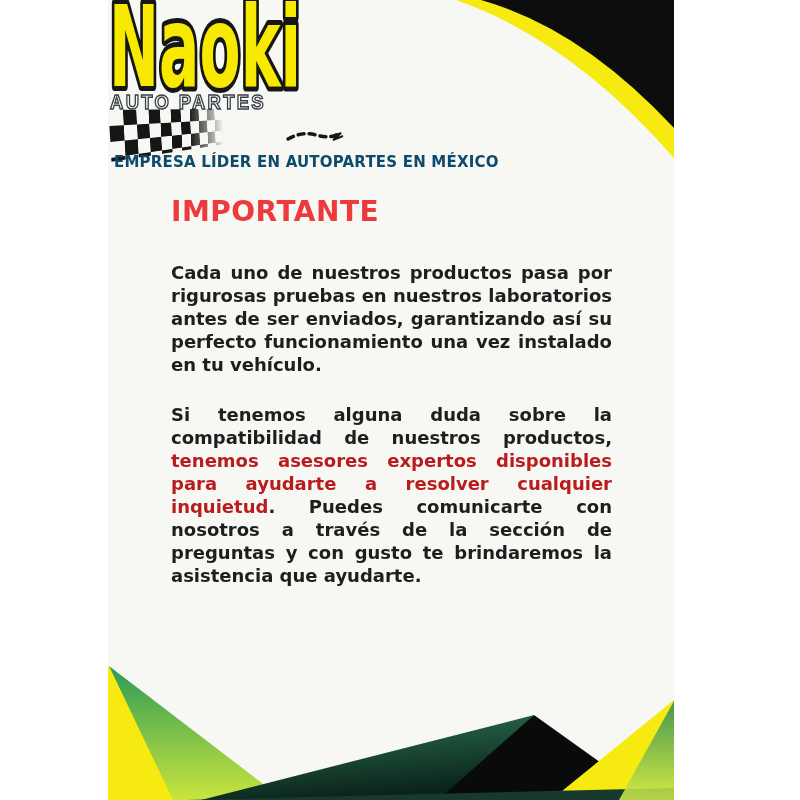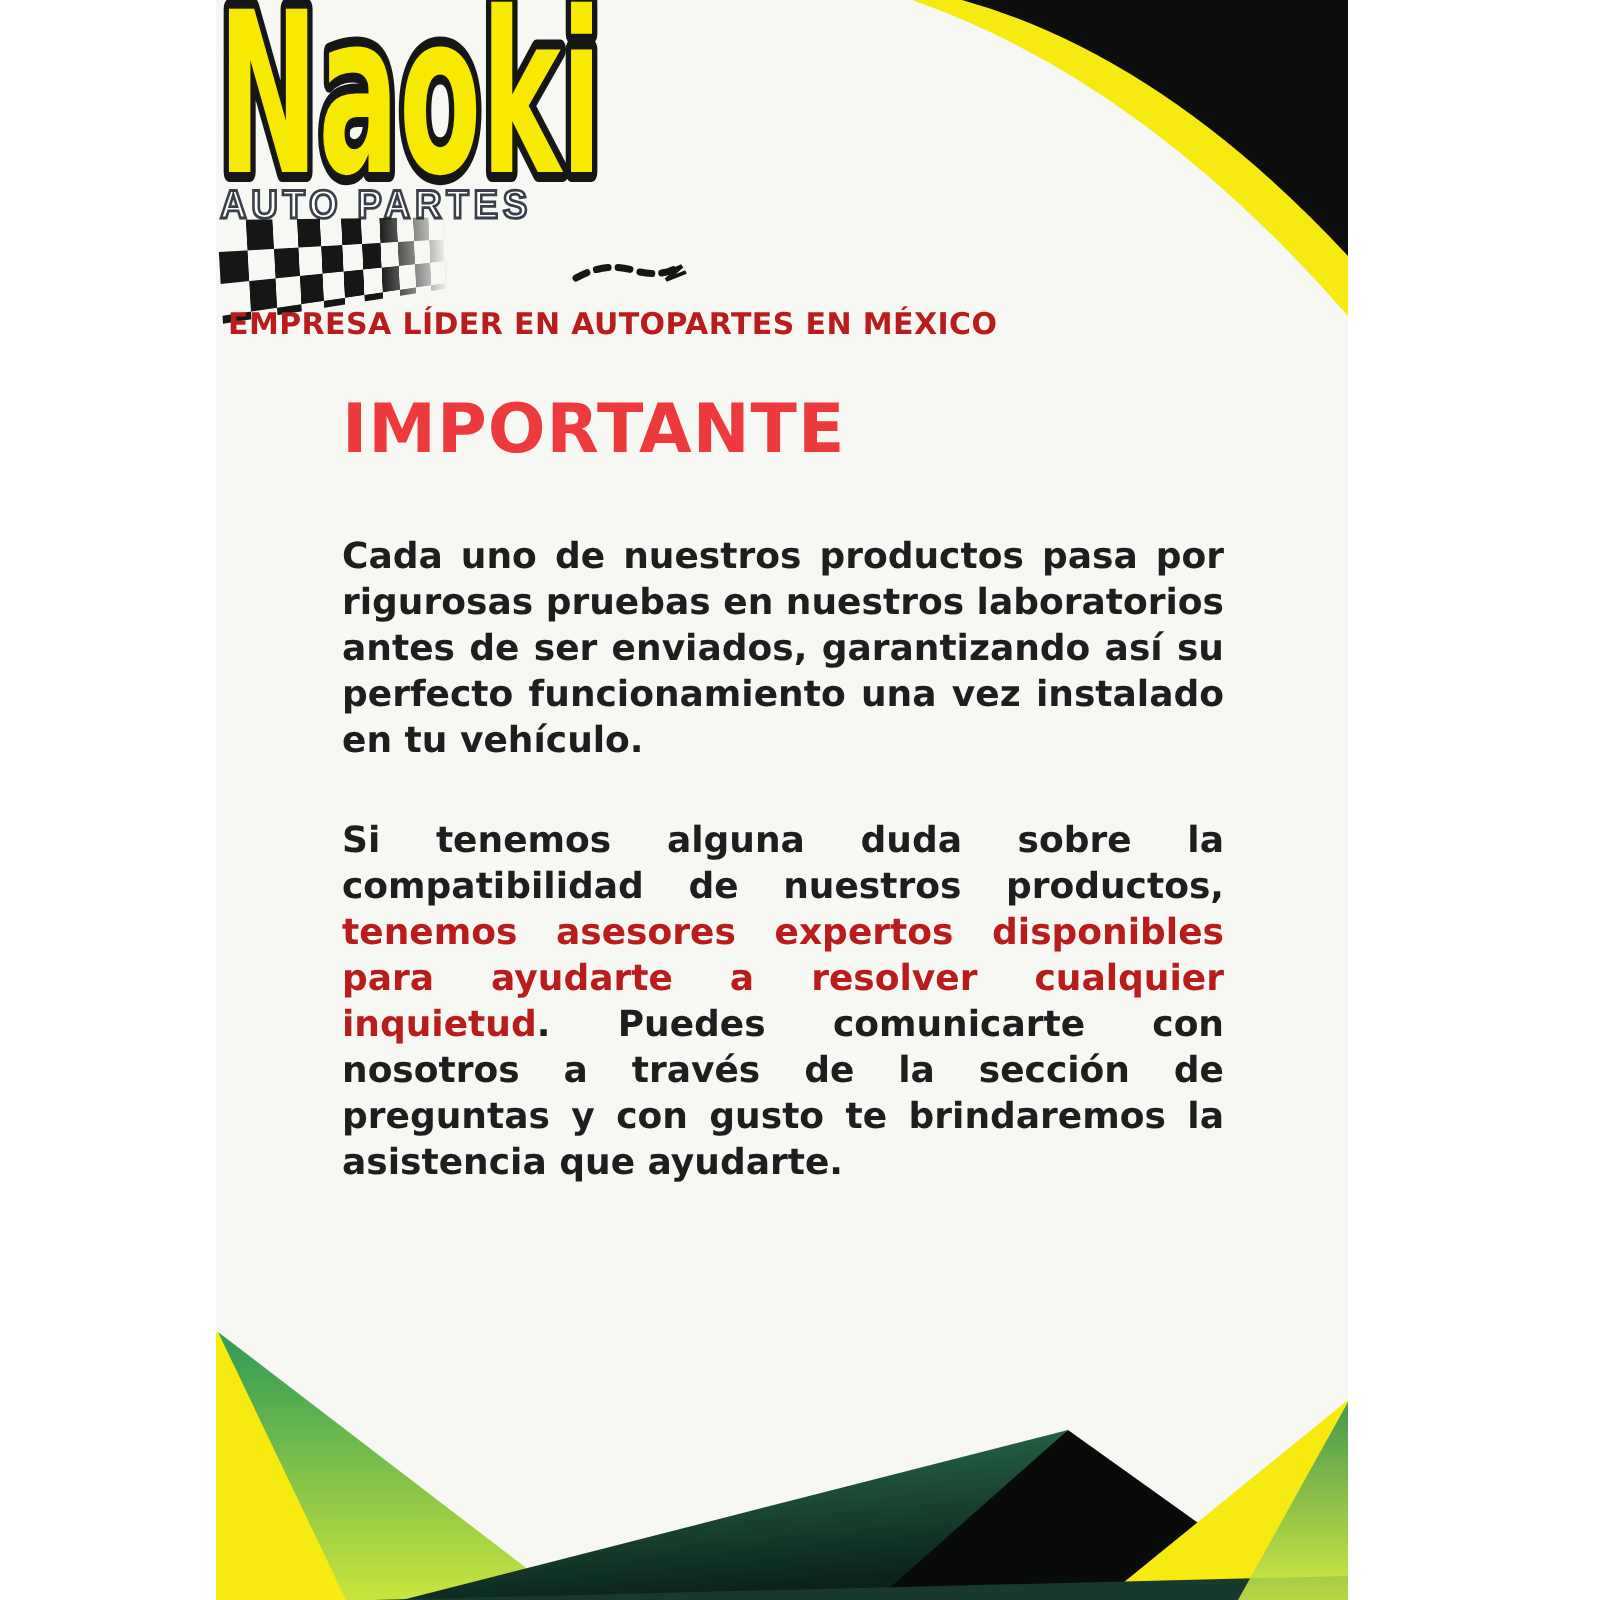--- a/index.html
+++ b/index.html
@@ -14,25 +14,25 @@
   .logo-svg{position:absolute;top:-6px;left:0;width:300px;height:120px;overflow:visible;}
   .flag{position:absolute;top:110px;left:2px;width:212px;height:52px;
         background-image:repeating-conic-gradient(#161616 0% 25%, rgba(0,0,0,0) 0% 50%);
         background-size:36px 32px;
         transform-origin:0 50%;
         transform:perspective(240px) rotateY(34deg) rotate(-4deg);
         -webkit-mask-image:linear-gradient(90deg,#000 58%,rgba(0,0,0,0) 95%);
         mask-image:linear-gradient(90deg,#000 58%,rgba(0,0,0,0) 95%);}
   .flag-tail{position:absolute;top:124px;left:178px;width:64px;height:26px;overflow:visible;}
   .tagline{position:absolute;top:153px;left:6px;width:460px;
-           font-size:15px;font-weight:bold;letter-spacing:.2px;color:#b91c1c;white-space:nowrap;}
+           font-size:15px;font-weight:bold;letter-spacing:.2px;color:#0c4a6e;white-space:nowrap;}
 
   
   .content{position:absolute;left:63px;top:197px;width:441px;}
-  .content h1{margin:0 0 33px 0;font-size:34px;line-height:1.1;font-weight:bold;
+  .content h1{margin:0 0 33px 0;font-size:28px;line-height:1.1;font-weight:bold;
               letter-spacing:.5px;color:#ec3a3d;}
   .content p{margin:0 0 27px 0;font-size:18px;line-height:23px;font-weight:bold;
              color:#1e1e1e;text-align:justify;}
   .content p:last-child{margin-bottom:0;}
   .red{color:#b91c1c;}
 
   .footer-svg{position:absolute;left:0;bottom:0;width:566px;height:145px;display:block;}
 </style>
 </head>
 <body>

